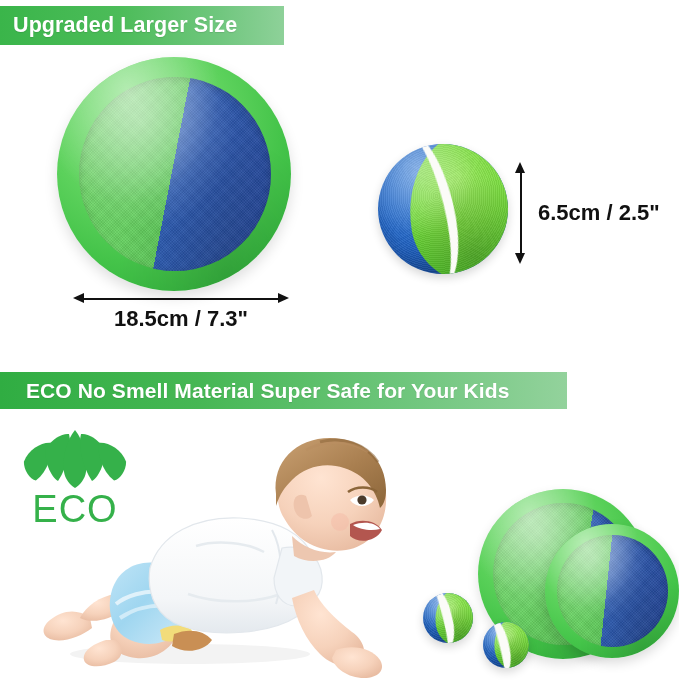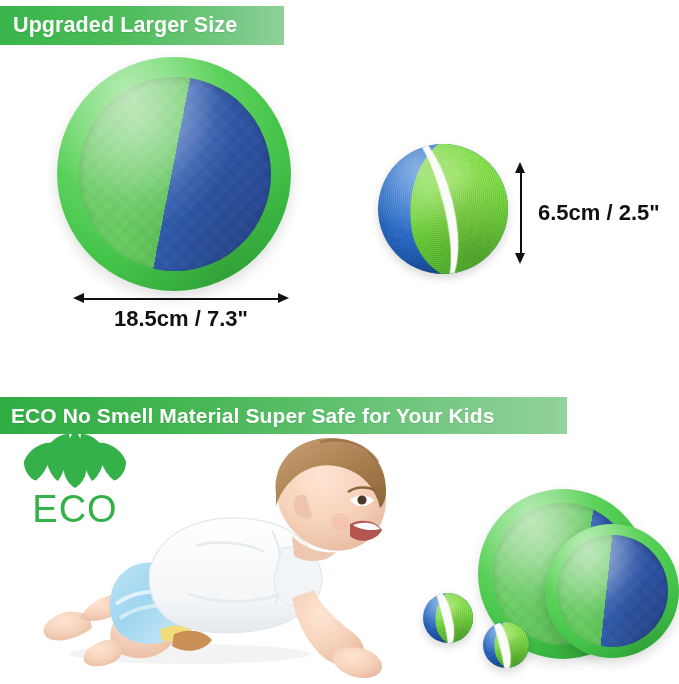--- a/index.html
+++ b/index.html
@@ -41,24 +41,23 @@
     height: 39px;
     padding-left: 13px;
     font-size: 21.5px;
     background: linear-gradient(to right, #3ab54a 0%, #4cbc59 42%, #71c77f 78%, #8ed199 100%);
   }
   .banner-2 {
     left: 0px;
     top: 372px;
     width: 567px;
     height: 37px;
-    padding-left: 11px;
+    padding-left: 26px;
     font-size: 21px;
     background: linear-gradient(to right, #30ad42 0%, #46b754 35%, #6fc67d 72%, #93d29c 100%);
-    margin-top: 25px;
   }
 
   
   .paddle {
     position: absolute;
     border-radius: 50%;
     overflow: hidden;
   }
   .paddle-big {
     left: 57px;

